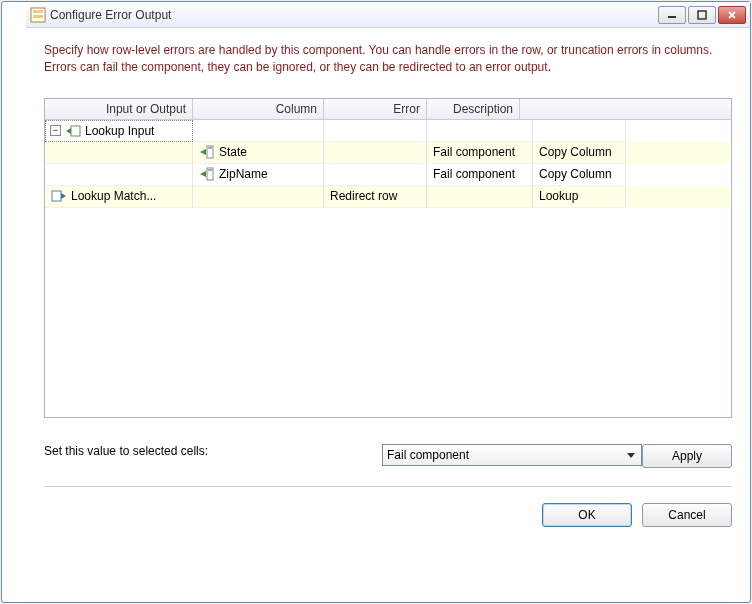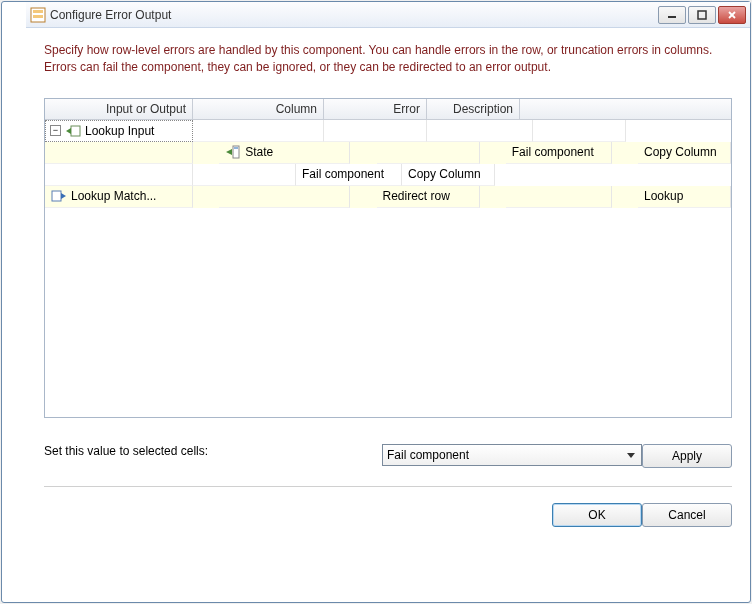--- a/index.html
+++ b/index.html
@@ -11,39 +11,39 @@
 .win-controls { display: flex; gap: 2px; }
 .win-btn { width: 28px; height: 18px; border: 1px solid #8a9bb0; border-radius: 2px; display: flex; align-items: center; justify-content: center; background: linear-gradient(#f8f8f8,#e4e4e4); cursor: pointer; }
 .win-btn.close { background: linear-gradient(#e9a3a0,#c94b40); border-color: #a03a30; }
 .win-btn svg { display: block; }
 .content { flex: 1; display: flex; flex-direction: column; padding: 14px 18px 12px; }
 .desc { color: #7f1d1d; line-height: 1.4; margin-bottom: 22px; }
 .grid-wrap { border: 1px solid #a9b7c9; background: #fff; height: 320px; overflow: hidden; }
 .grid-header { display: flex; background: linear-gradient(#fcfcfd,#ebeef3); border-bottom: 1px solid #c8cdd6; }
 .grid-header .hcell { border-right: 1px solid #c8cdd6; padding: 3px 6px; text-align: right; color: #333; }
 .grid-body .row { display: flex; height: 22px; align-items: center; }
-.grid-body .row.alt { background: #ffffe6; justify-content: space-between; }
+.grid-body .row.alt { background: #ffffe6; }
 .grid-body .cell { border-right: 1px solid #e6e6e6; border-bottom: 1px solid #f0f0f0; padding: 2px 6px; height: 22px; display: flex; align-items: center; overflow: hidden; white-space: nowrap; }
 .col-io { width: 148px; }
 .col-col { width: 131px; }
 .col-err { width: 103px; }
 .col-trunc { width: 106px; }
 .col-desc { width: 93px; }
 .tree-toggle { width: 11px; height: 11px; border: 1px solid #888; display: inline-flex; align-items: center; justify-content: center; font-size: 9px; line-height: 1; margin-right: 4px; background: #fff; }
 .row-icon-input { width: 16px; height: 14px; margin-right: 4px; display:inline-block; }
 .row-icon-col { width: 16px; height: 14px; margin-right: 4px; display:inline-block; }
 .row-icon-match { width: 16px; height: 14px; margin-right: 4px; display:inline-block; }
 .indent1 { padding-left: 22px; }
 .set-row { display:flex; align-items:flex-start; margin-top:26px; gap: 0;}
 .set-label { width: auto; margin-right: 8px;}
 .dropdown { flex:0 0 260px; margin-left:auto; height: 22px; border: 1px solid #7a8a9c; background: linear-gradient(#fff,#f0f0f0); display:flex; align-items:center; padding: 0 4px; position:relative;}
 .dropdown .dd-arrow { position:absolute; right:2px; top:2px; width:16px; height:16px; display:flex; align-items:center; justify-content:center;}
 .btn { width: 90px; height: 24px; border: 1px solid #8a9bb0; border-radius:3px; background: linear-gradient(#fdfdfd,#e8e8e8); cursor:pointer; }
 .sep { height:1px; background:#d0d0d0; margin: 18px 0 12px;}
-.footer { display:flex; justify-content:flex-end; padding-top:4px;}
+.footer { display:flex; justify-content:flex-end; gap:10px; padding-top:4px;}
 .btn.primary { border-color:#3c7fb1; box-shadow: 0 0 0 1px #b6d7f2 inset;}
 </style>
 </head>
 <body>
 
 <div class="window">
   <div class="titlebar">
     <span class="title-icon">
       <svg width="16" height="16">
           <rect x="1" y="1" width="14" height="14" fill="#fff" stroke="#b97f2e"></rect>
@@ -117,20 +117,30 @@
           <div class="cell col-trunc">
               <span>Fail component</span>
             </div>
           <div class="cell col-desc">
               <span>Copy Column</span>
             </div>
         </div>
 
         <div class="row">
           <div class="cell col-io"></div>
+          <div class="cell col-col">
+            <span class="row-icon-col">
+              <svg width="16" height="14">
+                  <rect x="8" y="1" width="6" height="12" fill="#fff" stroke="#888"></rect>
+                  <rect x="9" y="2" width="4" height="2" fill="#8fb4d8"></rect>
+                  <polygon points="1,7 7,4 7,10" fill="#4b8a3a"></polygon>
+                </svg>
+            </span>
+            <span>ZipName</span>
+          </div>
           <div class="cell col-err"></div>
           <div class="cell col-trunc">
               <span>Fail component</span>
             </div>
           <div class="cell col-desc">
               <span>Copy Column</span>
             </div>
         </div>
 
         <div class="row alt">

